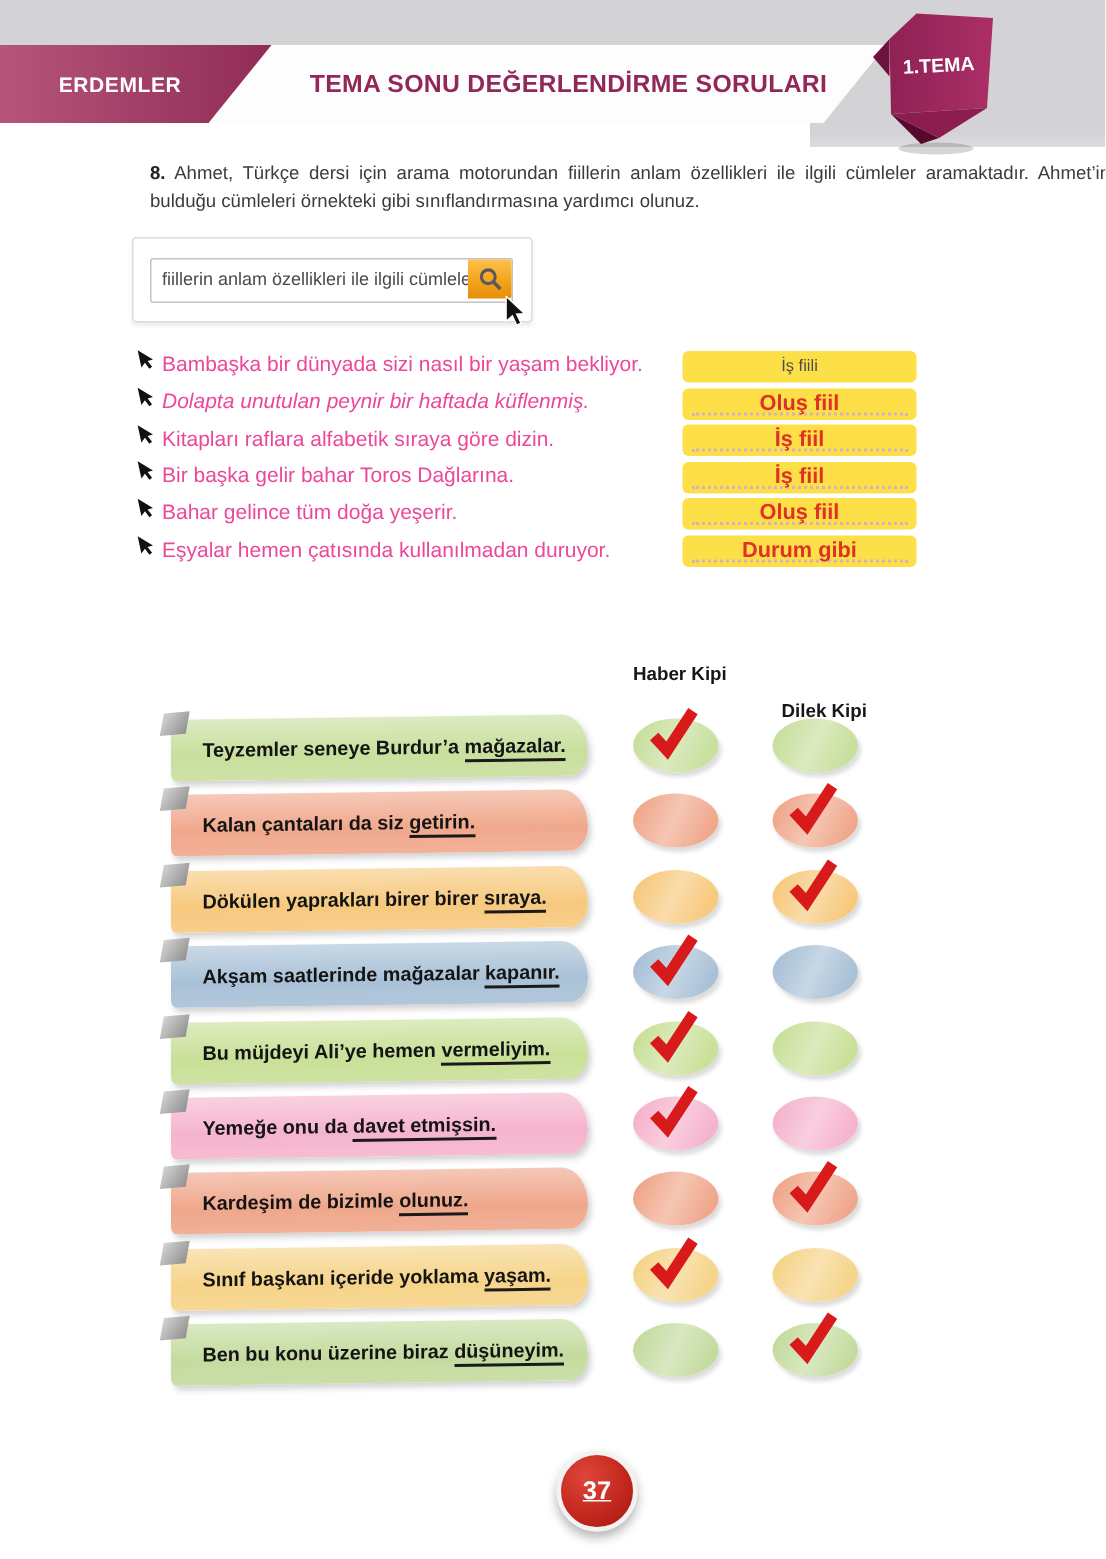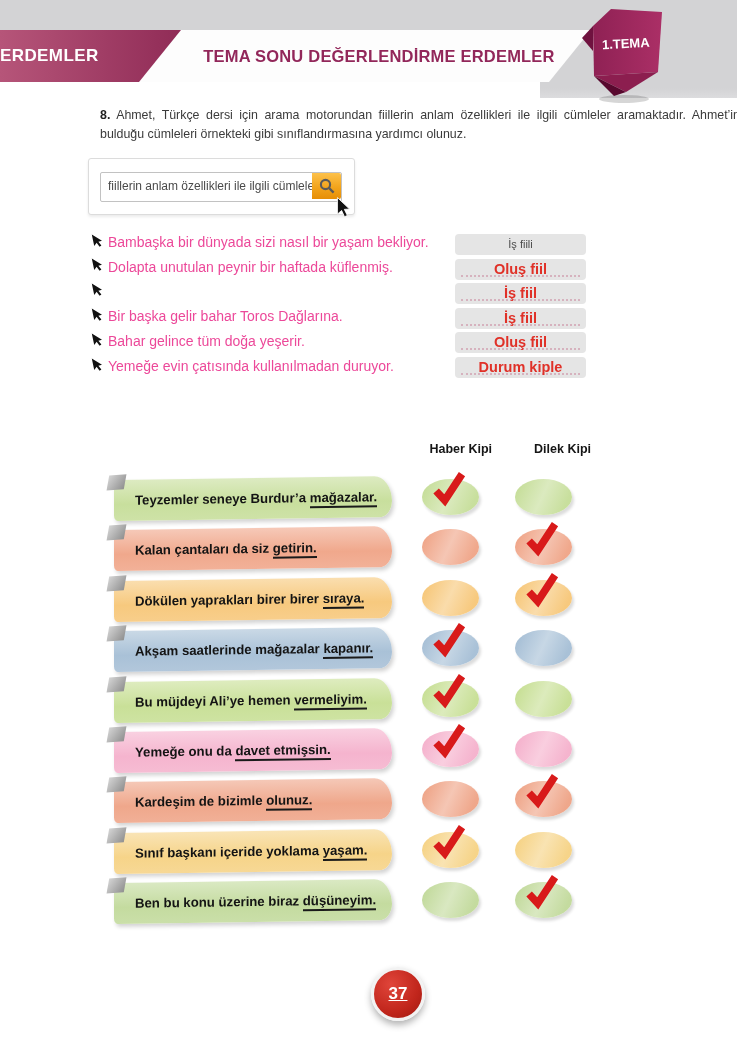--- a/index.html
+++ b/index.html
@@ -7,21 +7,21 @@
   #page{position:relative;width:737px;height:1039px;background:#ffffff;overflow:hidden;}
 
   
   .gray-band{position:absolute;left:0;top:0;width:737px;height:30px;background:#d3d3d5;}
   .gray-right{position:absolute;left:540px;top:0;width:197px;height:98px;
       background:linear-gradient(#d3d3d5 90%,#dcdcde);}
   .maroon-band{position:absolute;left:0;top:30px;width:210px;height:52px;
       background:linear-gradient(90deg,#b65579,#8a2551);
       clip-path:polygon(0 0,185px 0,144px 52px,0 52px);}
   .maroon-band .label{position:absolute;left:0;top:0;width:160px;height:52px;line-height:52px;
-      text-align:left;color:#ffffff;font-weight:bold;font-size:17px;letter-spacing:.4px;}
+      text-align:center;color:#ffffff;font-weight:bold;font-size:14px;letter-spacing:.4px;}
   .white-para{position:absolute;left:139px;top:30px;width:452px;height:52px;background:#fdfdfd;
       clip-path:polygon(42px 0,452px 0,410px 52px,0 52px);
       filter:drop-shadow(0 2px 2px rgba(0,0,0,.22));}
   .white-para .title{position:absolute;left:60px;top:0;width:360px;height:52px;line-height:52px;
       text-align:center;color:#92275a;font-weight:bold;font-size:16.5px;letter-spacing:.2px;white-space:nowrap;}
   .ribbon{position:absolute;left:580px;top:6px;}
 
   
   .q-text{position:absolute;left:68px;width:640px;color:#3b3b3b;font-size:12.4px;line-height:1.5;text-align:justify;margin-left:32px;}
   .q-text b{color:#222;}
@@ -35,29 +35,29 @@
   .search-btn{width:29px;height:26px;border:none;cursor:pointer;border-radius:0 2px 2px 0;
       background:linear-gradient(#fdc14a,#f2a41c 55%,#e68e06);display:flex;align-items:center;justify-content:center;padding:0;}
   .cursor-icon{position:absolute;left:246px;top:38px;}
 
   
   #q8-list{position:absolute;left:92px;top:231px;width:360px;}
   .q8-row{position:absolute;left:0;height:22px;display:flex;align-items:center;}
   .q8-bullet{width:16px;flex:0 0 16px;}
   .q8-sentence{font-size:14px;color:#ec4899;white-space:nowrap;}
   #q8-answers{position:absolute;left:455px;top:234px;width:131px;}
-  .ans-box{position:absolute;left:0;width:131px;height:21px;background:#e5e5e5;border-radius:4px;
+  .ans-box{position:absolute;left:0;width:156px;height:21px;background:#fde047;border-radius:4px;
       text-align:center;overflow:visible;}
   .ans-box .dots{position:absolute;left:6px;right:6px;bottom:3px;border-bottom:2px dotted #d6b2be;}
   .ans-box span{position:relative;z-index:1;}
   .ans-printed span{font-size:11px;color:#4c4c4c;line-height:21px;}
   .ans-hand span{font-size:14.5px;font-weight:bold;color:#e03128;line-height:20px;}
 
   
-  .col-head{position:absolute;top:442px;width:70px;text-align:right;font-weight:bold;
+  .col-head{position:absolute;top:442px;width:70px;text-align:left;font-weight:bold;
       font-size:12.5px;color:#161616;line-height:1.25;}
   #q9-rows{position:absolute;left:108px;top:476px;width:480px;}
   .q9-row{position:absolute;left:0;width:480px;height:46px;}
   .banner{position:absolute;left:6px;top:2px;width:278px;height:41px;display:flex;align-items:center;
       border-radius:4px 20px 14px 4px / 10px 28px 18px 6px;transform:skewY(-.8deg);
       box-shadow:2px 3px 4px rgba(0,0,0,.18);}
   .banner::before{content:"";position:absolute;left:-6px;top:-5px;width:17px;height:15px;z-index:-1;
       background:linear-gradient(120deg,#d4d4d4,#8f8f8f);transform:skewX(-14deg) rotate(-4deg);}
   .banner .txt{padding-left:21px;font-size:13.2px;font-weight:bold;color:#141414;white-space:nowrap;}
   .uline{border-bottom:2px solid #1a1a1a;padding-bottom:1px;}
@@ -76,21 +76,21 @@
 <body>
 
 <div id="page">
 
   <div class="gray-band"></div>
   <div class="gray-right"></div>
   <div class="maroon-band">
     <div class="label">ERDEMLER</div>
   </div>
   <div class="white-para">
-    <div class="title">TEMA SONU DEĞERLENDİRME ERDEMLER</div>
+    <div class="title">TEMA SONU DEĞERLENDİRME SORULARI</div>
   </div>
   <svg class="ribbon" width="88" height="100" viewBox="0 0 88 100">
     <defs>
       <linearGradient id="rg" x1="0" y1="0" x2="1" y2="0">
         <stop offset="0" stop-color="#8f2154"></stop>
           <stop offset="1" stop-color="#ab2f66"></stop>
       </linearGradient>
     </defs>
     <ellipse cx="44" cy="93" rx="25" ry="4" fill="rgba(0,0,0,0.16)"></ellipse>
     <polygon points="13,20 2,32 13,45" fill="#6f123f"></polygon>
@@ -120,62 +120,63 @@
     </svg>
   </div>
 
   <div id="q8-list">
       <div class="q8-row" style="top: 0px;">
         <span class="q8-bullet"><svg width="11" height="15" viewBox="0 0 12 19" style="transform:rotate(-12deg)">
             <path d="M0.5,0.5 L0.5,15.5 L4.3,12.2 L6.9,17.9 L9.5,16.7 L6.8,11.2 L11.5,10.9 Z" fill="#111"></path>
           </svg></span>
         <span class="q8-sentence">Bambaşka bir dünyada sizi nasıl bir yaşam bekliyor.</span>
       </div>
-      <div class="q8-row" style="top: 24.8px;">
+      <div class="q8-row" style="top: 24.8px; font-style: italic;">
         <span class="q8-bullet"><svg width="11" height="15" viewBox="0 0 12 19" style="transform:rotate(-12deg)">
             <path d="M0.5,0.5 L0.5,15.5 L4.3,12.2 L6.9,17.9 L9.5,16.7 L6.8,11.2 L11.5,10.9 Z" fill="#111"></path>
           </svg></span>
         <span class="q8-sentence">Dolapta unutulan peynir bir haftada küflenmiş.</span>
       </div>
       <div class="q8-row" style="top: 49.6px;">
         <span class="q8-bullet"><svg width="11" height="15" viewBox="0 0 12 19" style="transform:rotate(-12deg)">
             <path d="M0.5,0.5 L0.5,15.5 L4.3,12.2 L6.9,17.9 L9.5,16.7 L6.8,11.2 L11.5,10.9 Z" fill="#111"></path>
           </svg></span>
+        <span class="q8-sentence">Kitapları raflara alfabetik sıraya göre dizin.</span>
       </div>
       <div class="q8-row" style="top: 74.4px;">
         <span class="q8-bullet"><svg width="11" height="15" viewBox="0 0 12 19" style="transform:rotate(-12deg)">
             <path d="M0.5,0.5 L0.5,15.5 L4.3,12.2 L6.9,17.9 L9.5,16.7 L6.8,11.2 L11.5,10.9 Z" fill="#111"></path>
           </svg></span>
         <span class="q8-sentence">Bir başka gelir bahar Toros Dağlarına.</span>
       </div>
       <div class="q8-row" style="top: 99.2px;">
         <span class="q8-bullet"><svg width="11" height="15" viewBox="0 0 12 19" style="transform:rotate(-12deg)">
             <path d="M0.5,0.5 L0.5,15.5 L4.3,12.2 L6.9,17.9 L9.5,16.7 L6.8,11.2 L11.5,10.9 Z" fill="#111"></path>
           </svg></span>
         <span class="q8-sentence">Bahar gelince tüm doğa yeşerir.</span>
       </div>
       <div class="q8-row" style="top: 124px;">
         <span class="q8-bullet"><svg width="11" height="15" viewBox="0 0 12 19" style="transform:rotate(-12deg)">
             <path d="M0.5,0.5 L0.5,15.5 L4.3,12.2 L6.9,17.9 L9.5,16.7 L6.8,11.2 L11.5,10.9 Z" fill="#111"></path>
           </svg></span>
-        <span class="q8-sentence">Yemeğe evin çatısında kullanılmadan duruyor.</span>
+        <span class="q8-sentence">Eşyalar hemen çatısında kullanılmadan duruyor.</span>
       </div>
     </div>
   <div id="q8-answers">
       <div class="ans-box ans-printed" style="top: 0px;"><span>İş fiili</span></div>
       <div class="ans-box ans-hand" style="top: 24.6px;"><div class="dots"></div><span>Oluş fiil</span></div>
       <div class="ans-box ans-hand" style="top: 49.2px;"><div class="dots"></div><span>İş fiil</span></div>
       <div class="ans-box ans-hand" style="top: 73.8px;"><div class="dots"></div><span>İş fiil</span></div>
       <div class="ans-box ans-hand" style="top: 98.4px;"><div class="dots"></div><span>Oluş fiil</span></div>
-      <div class="ans-box ans-hand" style="top: 123px;"><div class="dots"></div><span>Durum kiple</span></div>
+      <div class="ans-box ans-hand" style="top: 123px;"><div class="dots"></div><span>Durum gibi</span></div>
     </div>
 
 
   <div class="col-head" style="left:422px;">Haber Kipi</div>
-  <div class="col-head" style="left:521px;">Dilek Kipi</div>
+  <div class="col-head" style="left:521px;margin-top:25px;">Dilek Kipi</div>
 
   <div id="q9-rows">
       <div class="q9-row" style="top: 0px;">
         <div class="banner" style="background: linear-gradient(rgb(221, 235, 194) 0%, rgb(200, 223, 157) 60%, rgb(206, 226, 167) 100%);">
           <span class="txt">Teyzemler seneye Burdur’a <span class="uline">mağazalar.</span></span>
         </div>
         <div class="oval haber" style="background: linear-gradient(115deg, rgb(200, 223, 157) 12%, rgb(219, 234, 191) 48%, rgb(200, 223, 157) 85%);">
           <svg class="check" width="40" height="36" viewBox="0 0 40 36">
             <path d="M6,19 L14,29 L33,4" fill="none" stroke="#d81a1a" stroke-width="7.5" stroke-linecap="butt" stroke-linejoin="miter" transform="rotate(-4 20 18)"></path>
           </svg>

